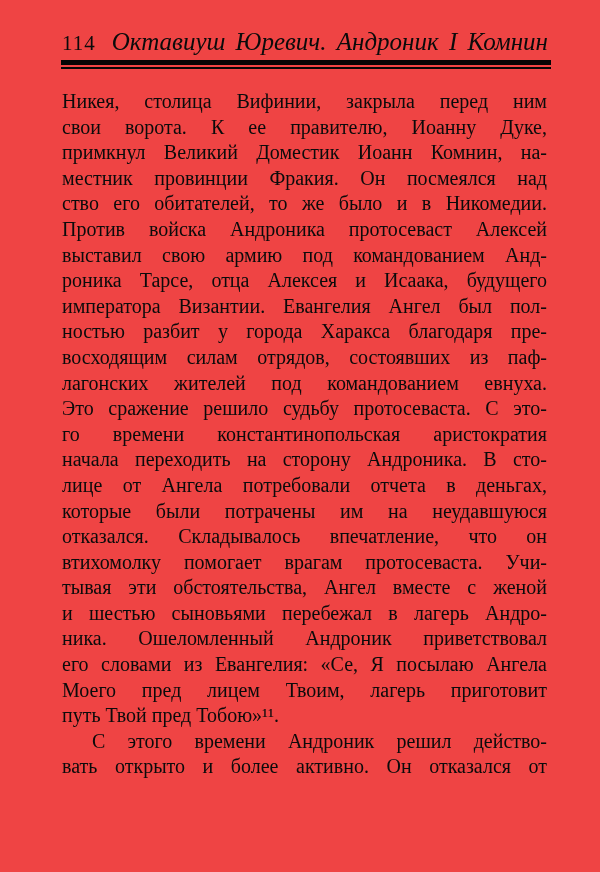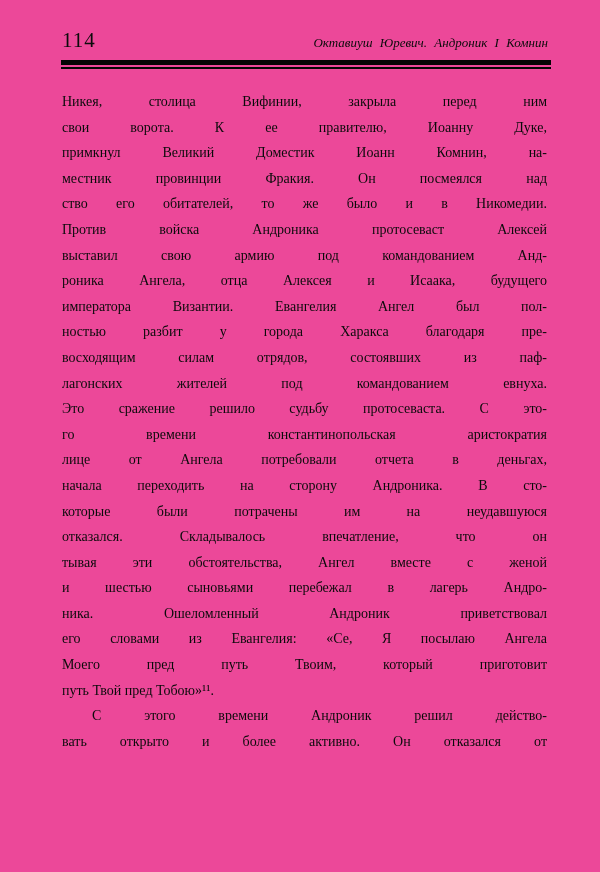--- a/index.html
+++ b/index.html
@@ -4,41 +4,41 @@
 <style>
   html, body {
     margin: 0;
     padding: 0;
     background: #ffffff;
   }
   .page {
     position: relative;
     width: 600px;
     height: 872px;
-    background: #ec4899;
+    background: #ef4444;
     overflow: hidden;
     color: #0b0b0b;
     font-family: "Liberation Serif", serif;
   }
   .running-head {
     position: absolute;
     left: 62px;
     right: 52px;
     top: 28px;
     display: flex;
     justify-content: space-between;
     align-items: baseline;
   }
   .pagenum {
     font-size: 21px;
     letter-spacing: 1px;
   }
   .runtitle {
     font-style: italic;
-    font-size: 13px;
+    font-size: 25px;
     word-spacing: 4px;
     white-space: nowrap;
   }
   .rule {
     position: absolute;
     left: 61px;
     right: 49px;
     top: 60px;
   }
   .rule-thick {
@@ -48,21 +48,21 @@
   .rule-thin {
     margin-top: 2.5px;
     height: 1.5px;
     background: #050505;
   }
   .text-block {
     position: absolute;
     left: 62px;
     right: 53px;
     top: 89px;
-    font-size: 14px;
+    font-size: 20px;
     line-height: 25.6px;
   }
   .line {
     text-align: justify;
     text-align-last: justify;
     text-justify: inter-word;
     height: 25.6px;
     overflow: hidden;
   }
   .line.no-justify {
@@ -87,33 +87,34 @@
   </div>
 
   <main class="text-block" id="text-block">
       <div class="line">Никея, столица Вифинии, закрыла перед ним</div>
       <div class="line">свои ворота. К ее правителю, Иоанну Дуке,</div>
       <div class="line">примкнул Великий Доместик Иоанн Комнин, на-</div>
       <div class="line">местник провинции Фракия. Он посмеялся над</div>
       <div class="line">ство его обитателей, то же было и в Никомедии.</div>
       <div class="line">Против войска Андроника протосеваст Алексей</div>
       <div class="line">выставил свою армию под командованием Анд-</div>
-      <div class="line">роника Ангела, отца Алексея и Исаака, будущего</div>
+      <div class="line">роника Тарсе, отца Алексея и Исаака, будущего</div>
       <div class="line">императора Византии. Евангелия Ангел был пол-</div>
       <div class="line">ностью разбит у города Харакса благодаря пре-</div>
       <div class="line">восходящим силам отрядов, состоявших из паф-</div>
       <div class="line">лагонских жителей под командованием евнуха.</div>
       <div class="line">Это сражение решило судьбу протосеваста. С это-</div>
       <div class="line">го времени константинопольская аристократия</div>
+      <div class="line">начала переходить на сторону Андроника. В сто-</div>
       <div class="line">лице от Ангела потребовали отчета в деньгах,</div>
-      <div class="line">начала переходить на сторону Андроника. В сто-</div>
       <div class="line">которые были потрачены им на неудавшуюся</div>
       <div class="line">отказался. Складывалось впечатление, что он</div>
+      <div class="line">втихомолку помогает врагам протосеваста. Учи-</div>
       <div class="line">тывая эти обстоятельства, Ангел вместе с женой</div>
       <div class="line">и шестью сыновьями перебежал в лагерь Андро-</div>
       <div class="line">ника. Ошеломленный Андроник приветствовал</div>
       <div class="line">его словами из Евангелия: «Се, Я посылаю Ангела</div>
-      <div class="line">Моего пред путь Твоим, который приготовит</div>
+      <div class="line">Моего пред лицем Твоим, лагерь приготовит</div>
       <div class="line no-justify">путь Твой пред Тобою»¹¹.</div>
       <div class="line indent">С этого времени Андроник решил действо-</div>
       <div class="line">вать открыто и более активно. Он отказался от</div>
     </main>
 </div>
 
 </body></html>

